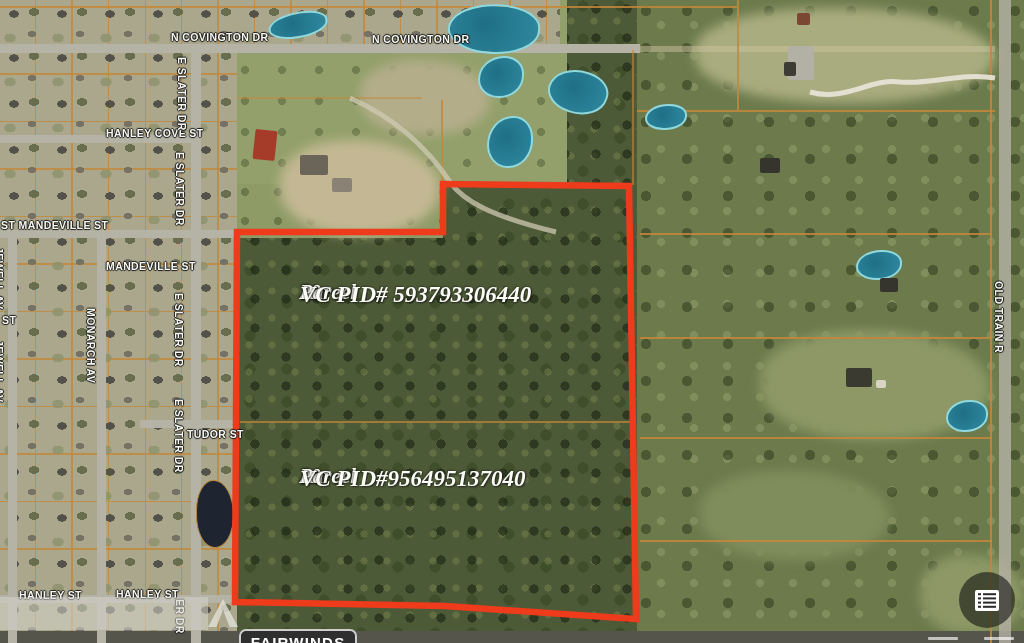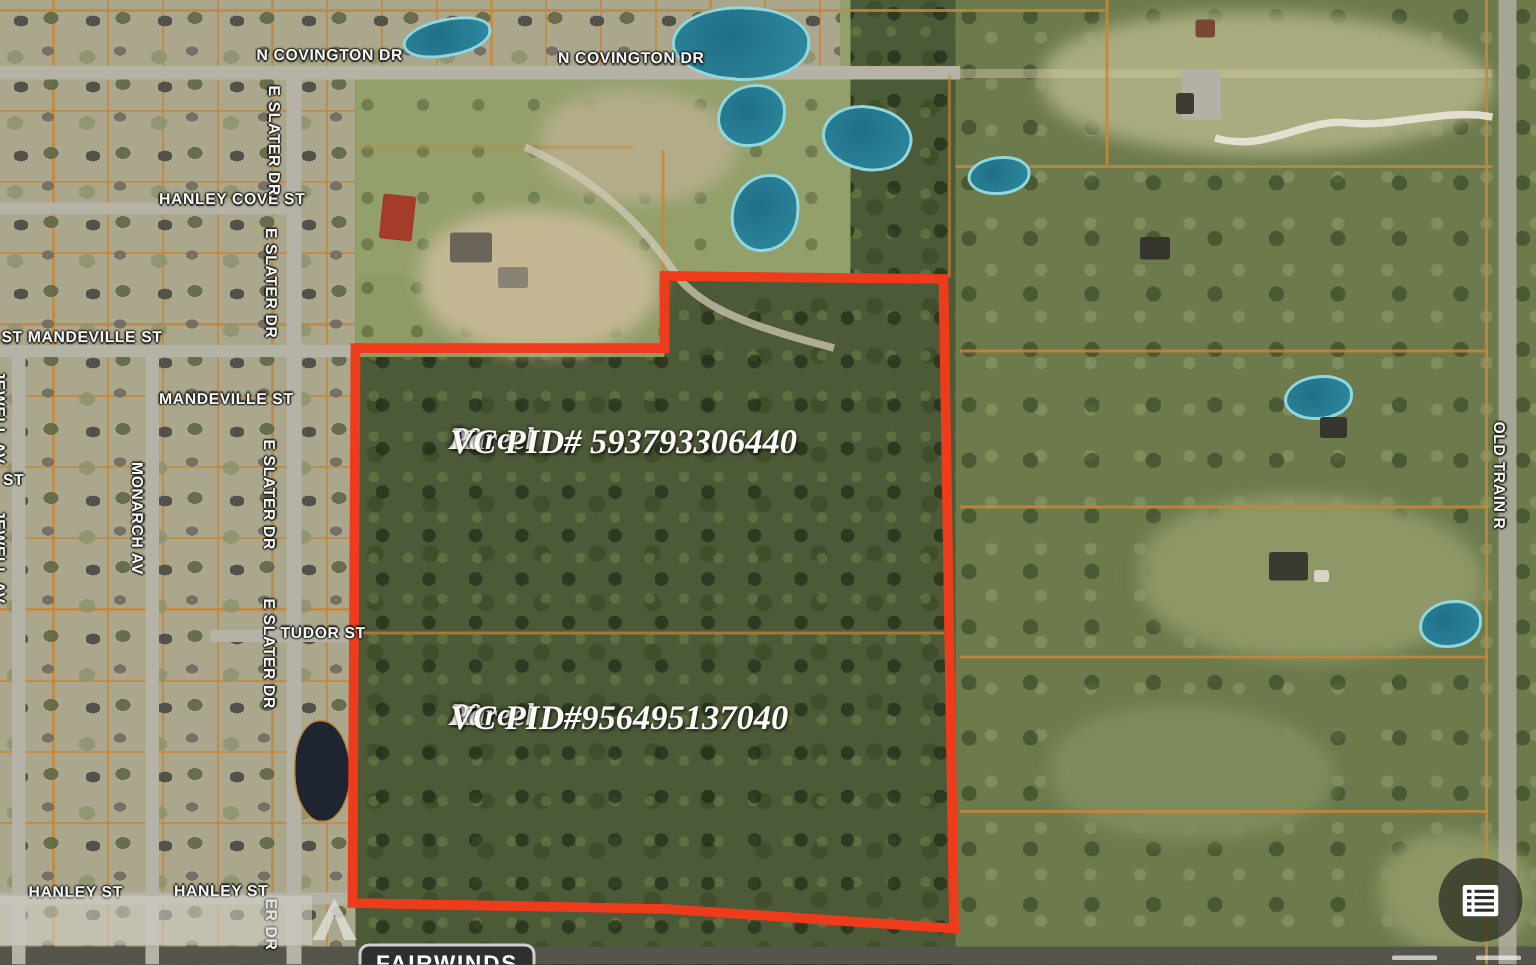--- a/index.html
+++ b/index.html
@@ -168,21 +168,21 @@
   <div class="slabel vlabel" style="left:174px;top:152px;">E SLATER DR</div>
   <div class="slabel vlabel" style="left:173px;top:293px;">E SLATER DR</div>
   <div class="slabel vlabel" style="left:173px;top:399px;">E SLATER DR</div>
   <div class="slabel vlabel" style="left:174px;top:599px;">ER DR</div>
   <div class="slabel" style="left:1px;top:219px;">ST MANDEVILLE ST</div>
   <div class="slabel" style="left:106px;top:220px;margin-top:40px;">MANDEVILLE ST</div>
   <div class="slabel vlabel" style="left:85px;top:308px;">MONARCH AV</div>
   <div class="slabel vlabel" style="left:-7px;top:247px;">JEWELL AV</div>
   <div class="slabel vlabel" style="left:-7px;top:340px;">JEWELL AV</div>
   <div class="slabel" style="left:2px;top:314px;">ST</div>
-  <div class="slabel" style="left:187px;top:416px;">TUDOR ST</div>
+  <div class="slabel" style="left:187px;top:428px;">TUDOR ST</div>
   <div class="slabel" style="left:19px;top:589px;">HANLEY ST</div>
   <div class="slabel" style="left:116px;top:588px;">HANLEY ST</div>
   <div class="slabel vlabel" style="left:993px;top:281px;">OLD TRAIN R</div>
 
   <div class="parcel-text" style="left:300px;top:281px;">
     <span class="ln">20</span>
     <span class="ln">Acre</span>
     <span class="ln">Parcel</span>
     <span class="pid">VC PID# 593793306440</span>
   </div>

